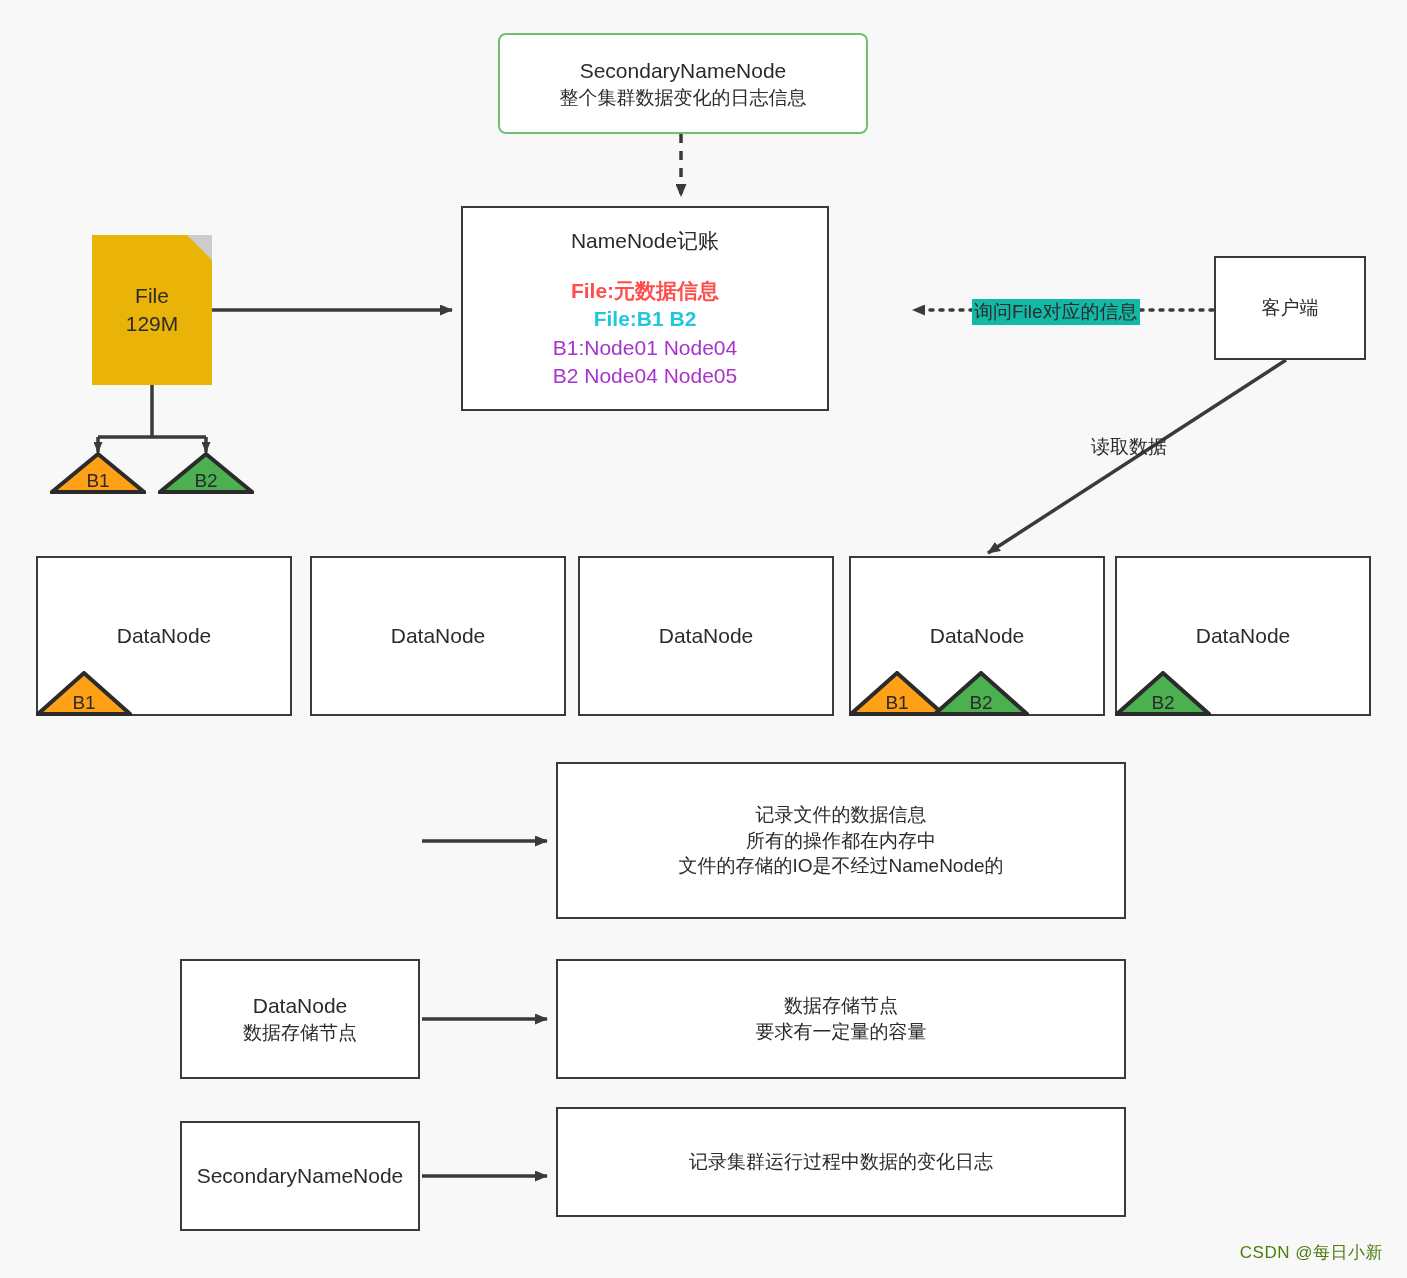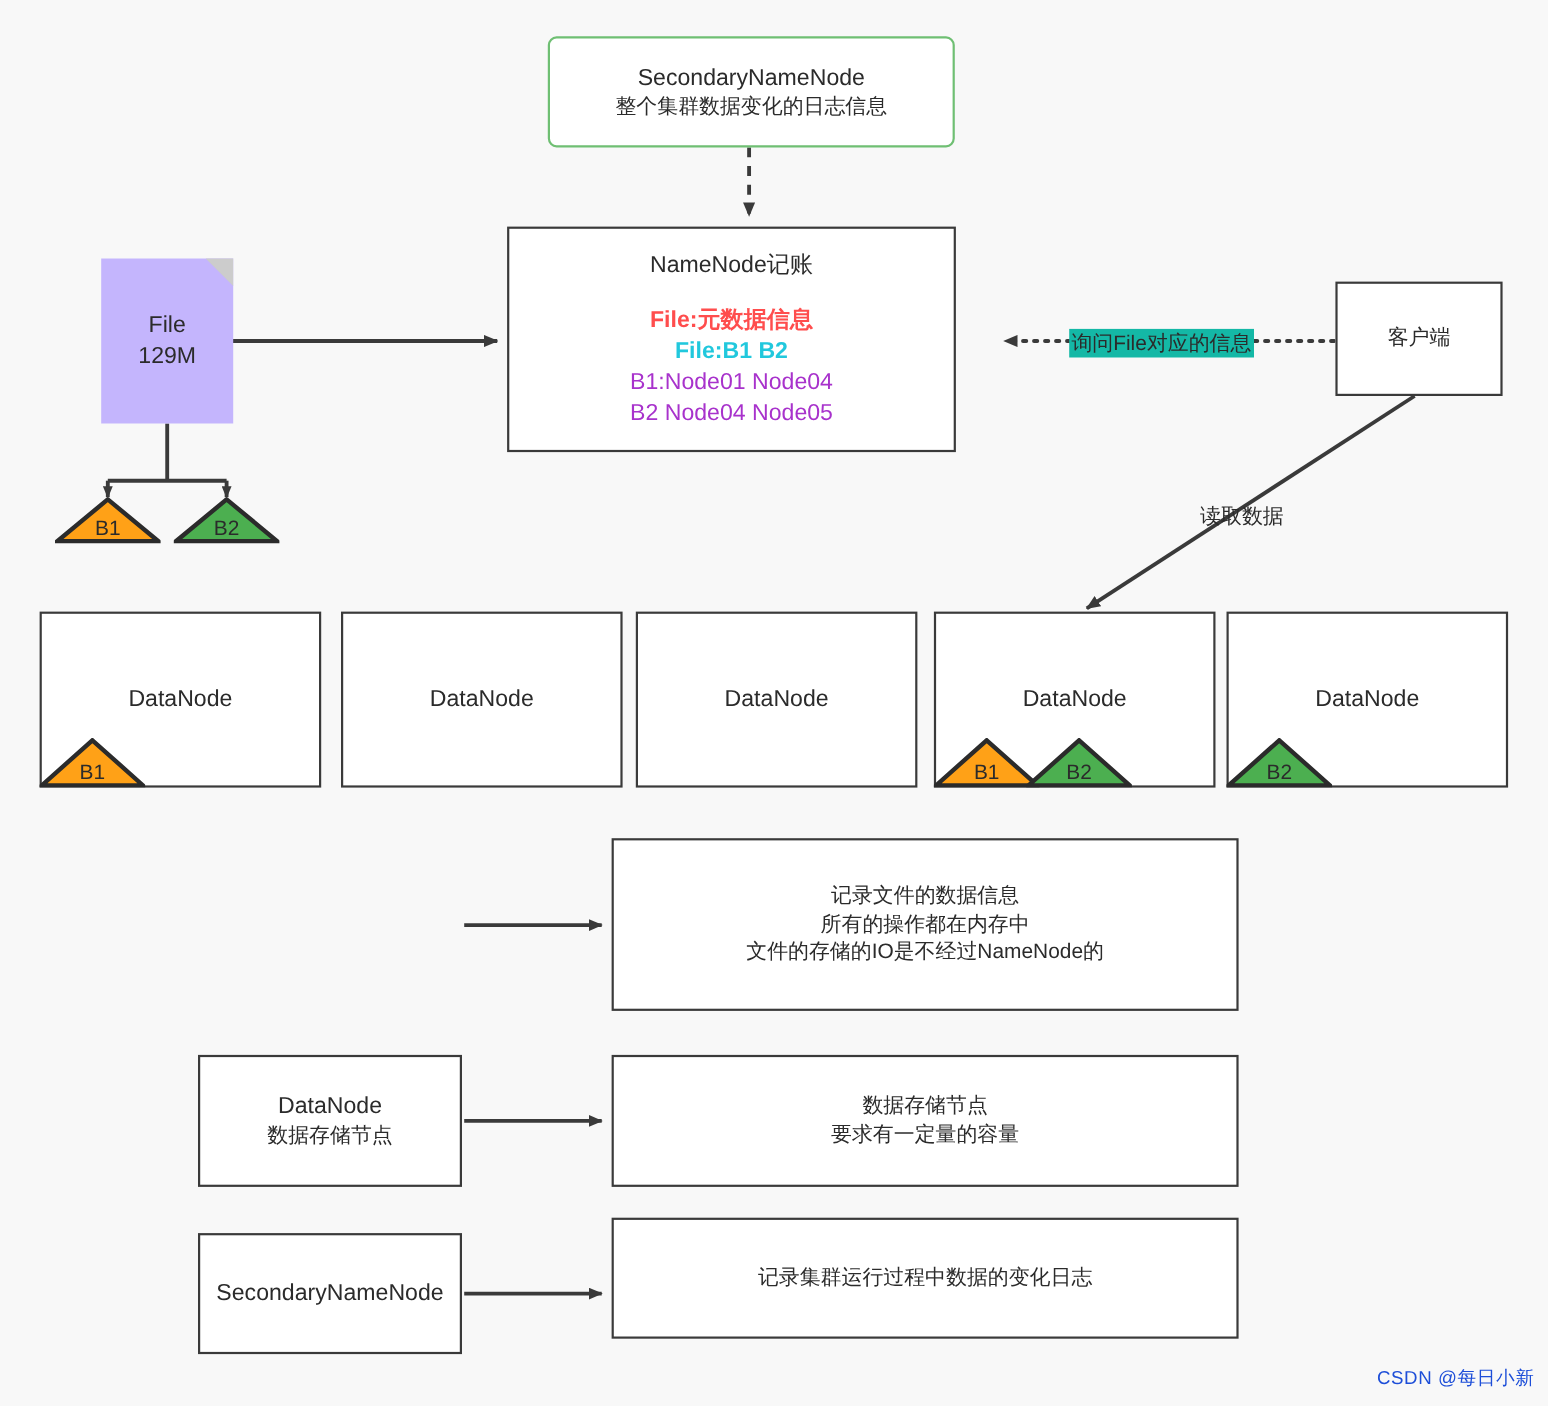--- a/index.html
+++ b/index.html
@@ -39,21 +39,21 @@
   .box {
     background: #ffffff;
     border: 2.5px solid #3a3a3a;
   }
   .box-green {
     background: #ffffff;
     border: 2.5px solid #6fbf73;
     border-radius: 8px;
   }
   .file-note {
-    background: #c4b5fd;
+    background: #eab308;
     border: none;
   }
   .fold {
     position: absolute;
     right: 0;
     top: 0;
     width: 0;
     height: 0;
     border-left: 25px solid transparent;
     border-top: 25px solid #cccccc;
@@ -84,23 +84,23 @@
   }
   .edge-label.plain { background: transparent; }
   .t-en { font-size: 21px; }
   .t-cn { font-size: 19px; }
   .nn-title { font-size: 21px; margin-bottom: 22px; }
   .nn-red { color: #ff4d4d; font-size: 21px; font-weight: bold; }
   .nn-cyan { color: #21c8dd; font-size: 21px; font-weight: bold; }
   .nn-purple { color: #a832cc; font-size: 21px; }
   .watermark {
     position: absolute;
-    right: 12px;
+    right: 24px;
     bottom: 14px;
-    color: #1d4ed8;
+    color: #4d7c0f;
     font-size: 17px;
     letter-spacing: 0.5px;
   }
   .lbl-line { display: block; }
 </style>
 </head>
 <body>
 
 <div id="canvas">
 
@@ -155,34 +155,34 @@
       </svg>
     <span class="tri-label">B1</span>
   </div>
   <div class="tri" style="left:158px; top:452px; width:96px; height:42px;">
     <svg width="96" height="42" viewBox="0 0 96 42">
         <polygon points="48,2 94,40 2,40" fill="#4caf50" stroke="#2b2b2b" stroke-width="4"></polygon>
       </svg>
     <span class="tri-label">B2</span>
   </div>
 
-  <div class="node box" style="left:461px; top:206px; width:408px; height:205px;">
+  <div class="node box" style="left:461px; top:206px; width:368px; height:205px;">
     <div class="nn-title">NameNode记账</div>
     <div class="nn-red">File:元数据信息</div>
     <div class="nn-cyan">File:B1 B2</div>
     <div class="nn-purple">B1:Node01 Node04</div>
     <div class="nn-purple">B2 Node04 Node05</div>
   </div>
 
   <div class="node box" style="left:1214px; top:256px; width:152px; height:104px;">
     <div class="t-cn">客户端</div>
   </div>
 
   <div class="edge-label" style="left:972px; top:299px;">询问File对应的信息</div>
-  <div class="edge-label plain" style="left:1089px; top:456px;">读取数据</div>
+  <div class="edge-label plain" style="left:1089px; top:434px;">读取数据</div>
 
   <div class="node box" style="left:36px; top:556px; width:256px; height:160px;">
     <div class="t-en">DataNode</div>
   </div>
   <div class="tri" style="left:36px; top:671px; width:96px; height:45px;">
     <svg width="96" height="45" viewBox="0 0 96 45">
         <polygon points="48,2 94,43 2,43" fill="#ffa117" stroke="#2b2b2b" stroke-width="4"></polygon>
       </svg>
     <span class="tri-label">B1</span>
   </div>

